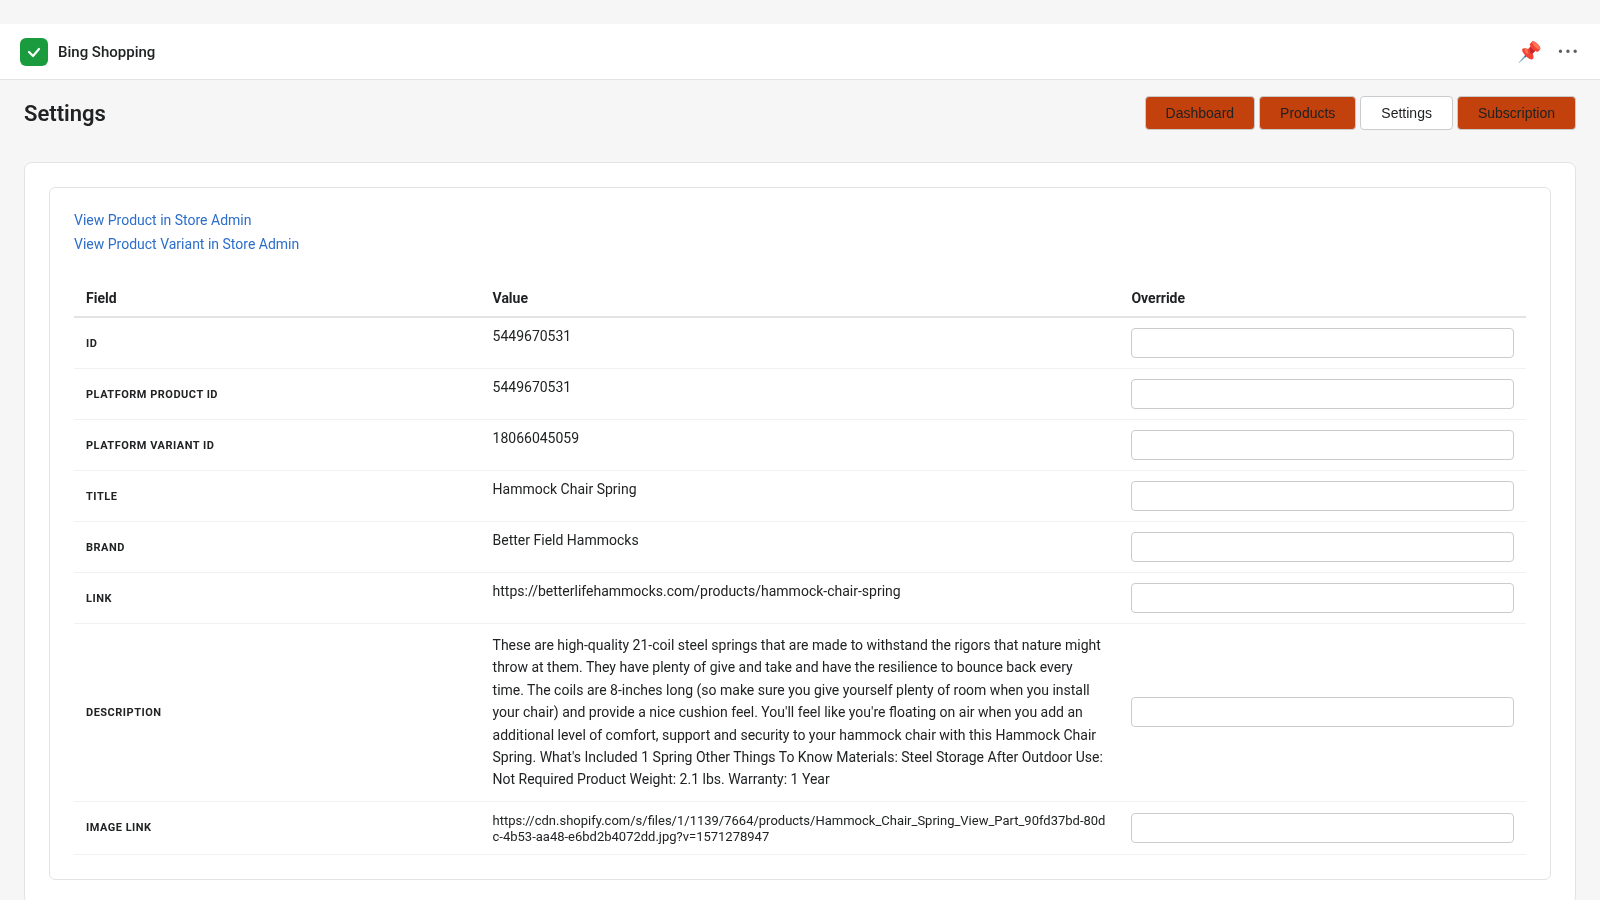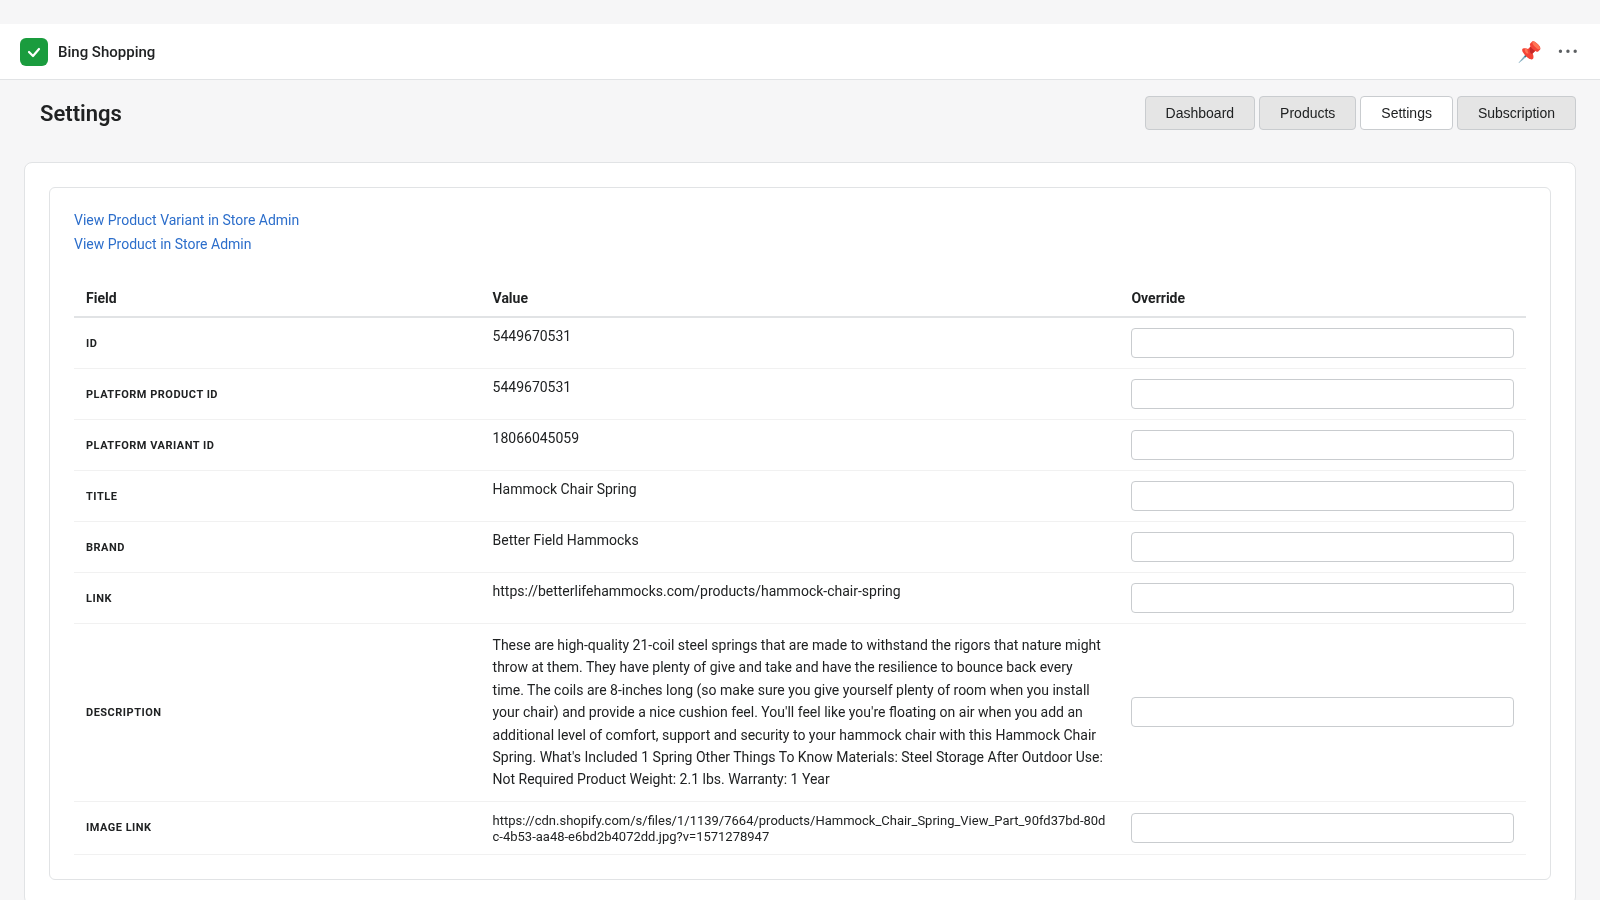--- a/index.html
+++ b/index.html
@@ -53,35 +53,34 @@
       cursor: pointer;
     }
 
     
     .page-header {
       display: flex;
       align-items: center;
       justify-content: space-between;
       padding: 16px 24px;
       background: #f6f6f7;
-      margin-left: 16px;
     }
     .page-title {
       font-size: 22px;
       font-weight: 600;
       color: #202223;
     }
     .nav-tabs {
       display: flex;
       gap: 4px;
     }
     .nav-tab {
       padding: 8px 20px;
       border: 1px solid #c9cccf;
-      background: #e5e5e5;
+      background: #c2410c;
       border-radius: 4px;
       font-size: 14px;
       cursor: pointer;
       color: #202223;
       font-weight: 400;
     }
     .nav-tab.active {
       background: #fff;
       font-weight: 500;
     }
@@ -206,22 +205,22 @@
     <button class="nav-tab active">Settings</button>
     <button class="nav-tab">Subscription</button>
   </nav>
 </div>
 
 <div class="main-content">
   <div class="card-outer">
     <div class="card-inner">
 
       <div class="links-section">
+        <a href="#" class="store-link">View Product in Store Admin</a>
         <a href="#" class="store-link">View Product Variant in Store Admin</a>
-        <a href="#" class="store-link">View Product in Store Admin</a>
       </div>
 
       <table class="product-table">
         <thead>
           <tr>
             <th class="col-field">Field</th>
             <th class="col-value">Value</th>
             <th class="col-override">Override</th>
           </tr>
         </thead>

